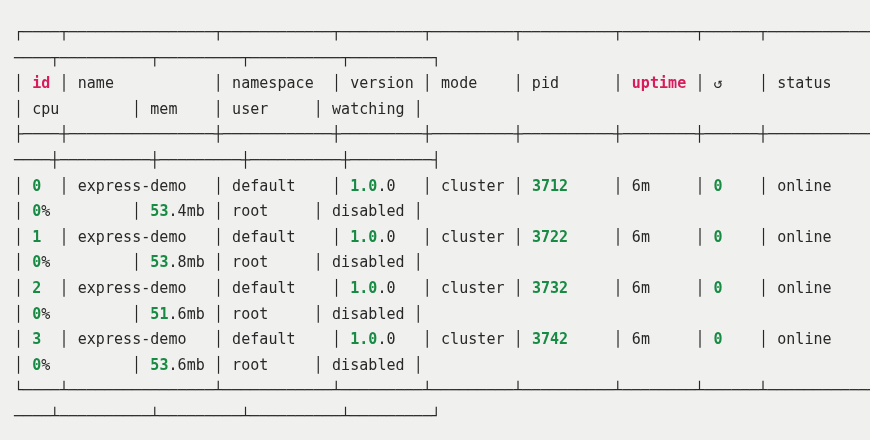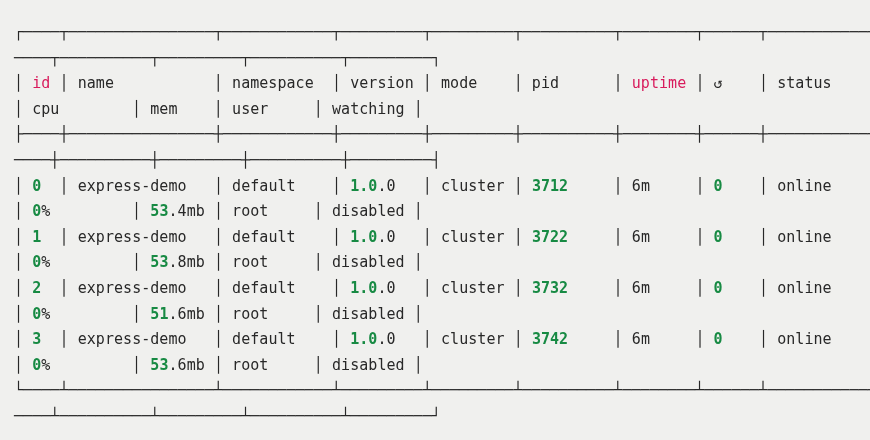--- a/index.html
+++ b/index.html
@@ -12,20 +12,20 @@
   .term{
     margin:0;
     font-family:"DejaVu Sans Mono",monospace;
     font-size:15px;line-height:25.6px;
     letter-spacing:.05px;
     color:#282828;
     white-space:pre;
   }
   .ln{height:25.6px}
   .g{color:#178a43;font-weight:bold}
-  .r{color:#d81b5c;font-weight:normal}
+  .r{color:#d81b5c;font-weight:bold}
 </style>
 </head>
 <body>
 
 <div class="screen">
   <pre id="term" class="term"><div class="ln"><span>┌────┬────────────────┬────────────┬─────────┬─────────┬──────────┬────────┬──────┬────────────</span></div><div class="ln"><span>────┬──────────┬─────────┬──────────┬─────────┐</span></div><div class="ln"><span>│</span><span> </span><span class="r">id</span><span> </span><span>│</span><span> </span><span>name</span><span>           </span><span>│</span><span> </span><span>namespace</span><span>  </span><span>│</span><span> </span><span>version</span><span> </span><span>│</span><span> </span><span>mode</span><span>    </span><span>│</span><span> </span><span>pid</span><span>      </span><span>│</span><span> </span><span class="r">uptime</span><span> </span><span>│</span><span> </span><span>↺</span><span>    </span><span>│</span><span> </span><span>status</span><span>     </span></div><div class="ln"><span>│</span><span> </span><span>cpu</span><span>        </span><span>│</span><span> </span><span>mem</span><span>    </span><span>│</span><span> </span><span>user</span><span>     </span><span>│</span><span> </span><span>watching</span><span> </span><span>│</span></div><div class="ln"><span>├────┼────────────────┼────────────┼─────────┼─────────┼──────────┼────────┼──────┼────────────</span></div><div class="ln"><span>────┼──────────┼─────────┼──────────┼─────────┤</span></div><div class="ln"><span>│</span><span> </span><span class="g">0</span><span>  </span><span>│</span><span> </span><span>express-demo</span><span>   </span><span>│</span><span> </span><span>default</span><span>    </span><span>│</span><span> </span><span class="g">1.0</span><span>.0</span><span>   </span><span>│</span><span> </span><span>cluster</span><span> </span><span>│</span><span> </span><span class="g">3712</span><span>     </span><span>│</span><span> </span><span>6m</span><span>     </span><span>│</span><span> </span><span class="g">0</span><span>    </span><span>│</span><span> </span><span>online</span><span>     </span></div><div class="ln"><span>│</span><span> </span><span class="g">0</span><span>%</span><span>         </span><span>│</span><span> </span><span class="g">53</span><span>.4mb</span><span> </span><span>│</span><span> </span><span>root</span><span>     </span><span>│</span><span> </span><span>disabled</span><span> </span><span>│</span></div><div class="ln"><span>│</span><span> </span><span class="g">1</span><span>  </span><span>│</span><span> </span><span>express-demo</span><span>   </span><span>│</span><span> </span><span>default</span><span>    </span><span>│</span><span> </span><span class="g">1.0</span><span>.0</span><span>   </span><span>│</span><span> </span><span>cluster</span><span> </span><span>│</span><span> </span><span class="g">3722</span><span>     </span><span>│</span><span> </span><span>6m</span><span>     </span><span>│</span><span> </span><span class="g">0</span><span>    </span><span>│</span><span> </span><span>online</span><span>     </span></div><div class="ln"><span>│</span><span> </span><span class="g">0</span><span>%</span><span>         </span><span>│</span><span> </span><span class="g">53</span><span>.8mb</span><span> </span><span>│</span><span> </span><span>root</span><span>     </span><span>│</span><span> </span><span>disabled</span><span> </span><span>│</span></div><div class="ln"><span>│</span><span> </span><span class="g">2</span><span>  </span><span>│</span><span> </span><span>express-demo</span><span>   </span><span>│</span><span> </span><span>default</span><span>    </span><span>│</span><span> </span><span class="g">1.0</span><span>.0</span><span>   </span><span>│</span><span> </span><span>cluster</span><span> </span><span>│</span><span> </span><span class="g">3732</span><span>     </span><span>│</span><span> </span><span>6m</span><span>     </span><span>│</span><span> </span><span class="g">0</span><span>    </span><span>│</span><span> </span><span>online</span><span>     </span></div><div class="ln"><span>│</span><span> </span><span class="g">0</span><span>%</span><span>         </span><span>│</span><span> </span><span class="g">51</span><span>.6mb</span><span> </span><span>│</span><span> </span><span>root</span><span>     </span><span>│</span><span> </span><span>disabled</span><span> </span><span>│</span></div><div class="ln"><span>│</span><span> </span><span class="g">3</span><span>  </span><span>│</span><span> </span><span>express-demo</span><span>   </span><span>│</span><span> </span><span>default</span><span>    </span><span>│</span><span> </span><span class="g">1.0</span><span>.0</span><span>   </span><span>│</span><span> </span><span>cluster</span><span> </span><span>│</span><span> </span><span class="g">3742</span><span>     </span><span>│</span><span> </span><span>6m</span><span>     </span><span>│</span><span> </span><span class="g">0</span><span>    </span><span>│</span><span> </span><span>online</span><span>     </span></div><div class="ln"><span>│</span><span> </span><span class="g">0</span><span>%</span><span>         </span><span>│</span><span> </span><span class="g">53</span><span>.6mb</span><span> </span><span>│</span><span> </span><span>root</span><span>     </span><span>│</span><span> </span><span>disabled</span><span> </span><span>│</span></div><div class="ln"><span>└────┴────────────────┴────────────┴─────────┴─────────┴──────────┴────────┴──────┴────────────</span></div><div class="ln"><span>────┴──────────┴─────────┴──────────┴─────────┘</span></div></pre>
 </div>
 
 </body></html>

